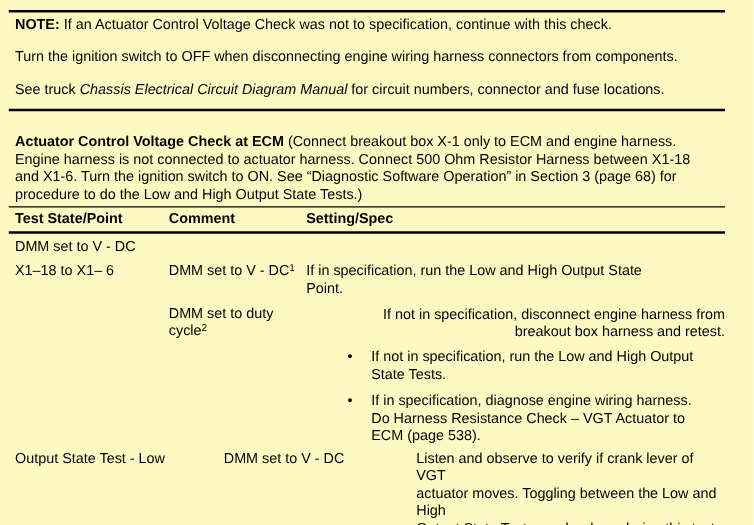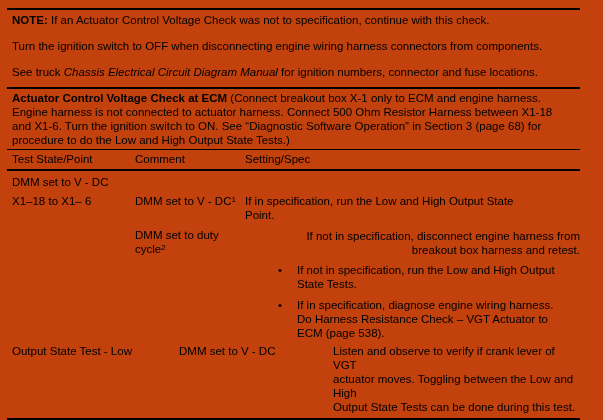--- a/index.html
+++ b/index.html
@@ -1,32 +1,32 @@
 <!DOCTYPE html>
 <html><head>
 <meta charset="utf-8">
 <style>
   html,body{margin:0;padding:0;background:#fff;}
   .page{
-    position:relative;width:603px;height:420px;background:#c2410c;overflow:hidden;
+    position:relative;width:603px;height:420px;background:#fef9c3;overflow:hidden;
     font-family:"Liberation Sans","DejaVu Sans",sans-serif;
     font-size:11.5px;line-height:14px;color:#000;
     -webkit-font-smoothing:antialiased;
   }
   .doc{margin-left:7px;width:573px;padding-top:8px;}
   .rule{height:1.8px;background:#000;}
   p{margin:0;}
   .p{padding-left:5px;}
   .note-p{margin-top:3px;}
   .mt12{margin-top:12px;}
   .rule-section{margin-top:8px;}
-  .intro{margin-top:2px;padding-left:5px;white-space:pre-line;}
+  .intro{margin-top:18px;padding-left:5px;white-space:pre-line;}
   .rule-thead{margin-top:2px;}
   .grid{display:grid;grid-template-columns:123px 110px 1fr;padding-left:5px;}
-  .thead{font-weight:normal;padding-top:2px;padding-bottom:3px;}
+  .thead{font-weight:bold;padding-top:2px;padding-bottom:3px;}
   .row-koeo{margin-top:4px;}
   .row-x1{margin-top:5px;}
   .row-output{margin-top:4px;gap:44px;}
   .cell{white-space:pre-line;}
   .setting-2{margin-top:20px;}
   .cmt-2{margin-top:7px;text-align:right;}
   .bullet{display:flex;padding-left:33px;margin-top:6px;white-space:normal;}
   .bullet.second{margin-top:7px;}
   .glyph{flex:none;width:19px;}
   .btxt{white-space:pre-line;}
@@ -40,21 +40,21 @@
 
 <div class="page">
   <div class="doc">
 
     <div class="rule"></div>
 
     <p class="p note-p"><b>NOTE:</b> <span>If an Actuator Control Voltage Check was not to specification, continue with this check.</span></p>
 
     <p class="p mt12">Turn the ignition switch to OFF when disconnecting engine wiring harness connectors from components.</p>
 
-    <p class="p mt12"><span>See truck </span><i>Chassis Electrical Circuit Diagram Manual</i><span> for ignition numbers, connector and fuse locations.</span></p>
+    <p class="p mt12"><span>See truck </span><i>Chassis Electrical Circuit Diagram Manual</i><span> for circuit numbers, connector and fuse locations.</span></p>
 
     <div class="rule rule-section"></div>
 
     <p class="intro"><b>Actuator Control Voltage Check at ECM</b><span> (Connect breakout box X-1 only to ECM and engine harness.
 Engine harness is not connected to actuator harness. Connect 500 Ohm Resistor Harness between X1-18
 and X1-6. Turn the ignition switch to ON. See “Diagnostic Software Operation” in Section 3 (page 68) for
 procedure to do the Low and High Output State Tests.)</span></p>
 
     <div class="rule rule-thead"></div>
 

